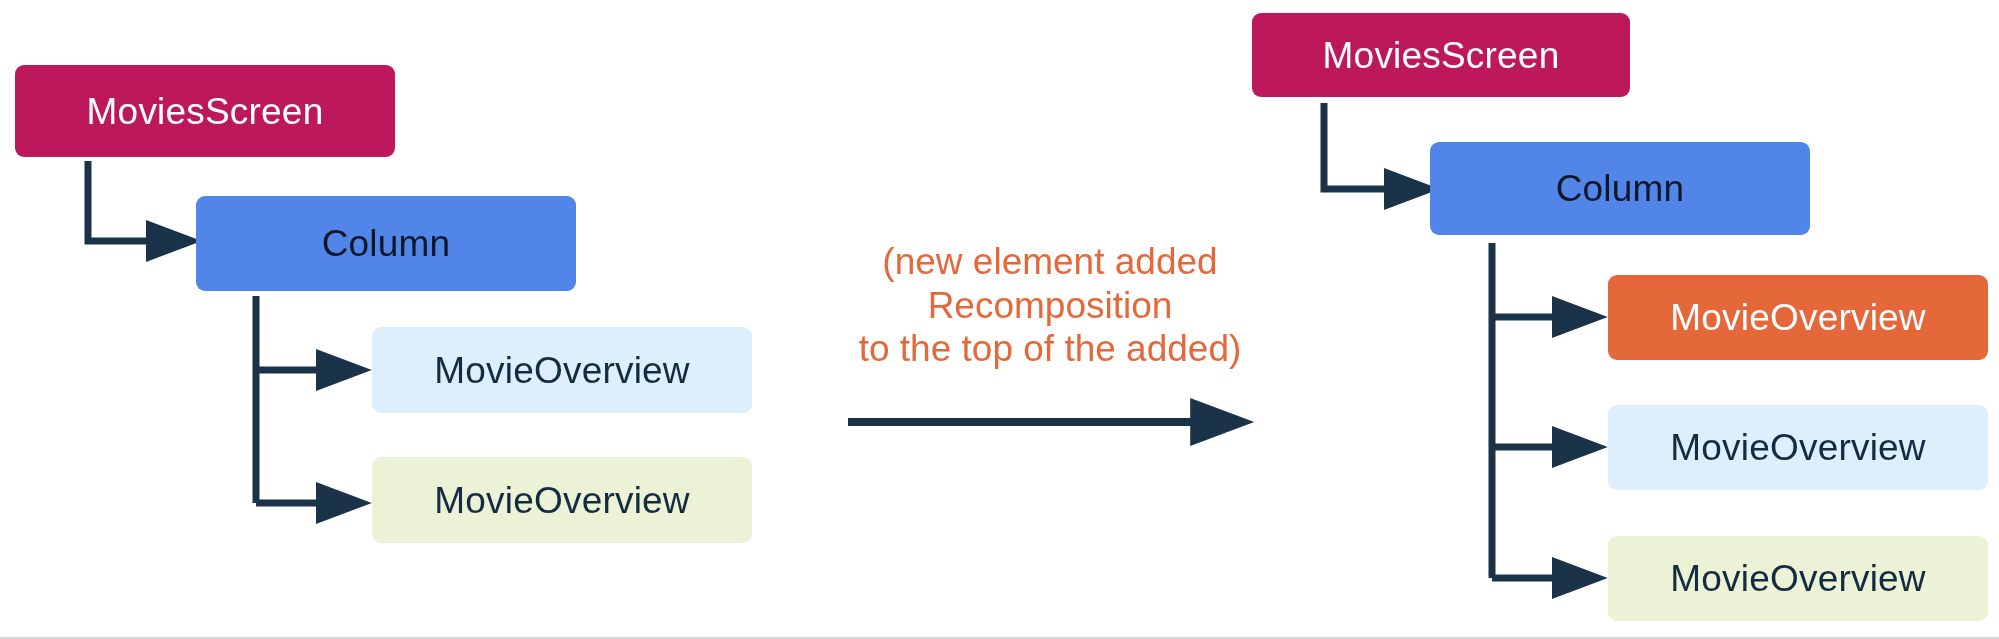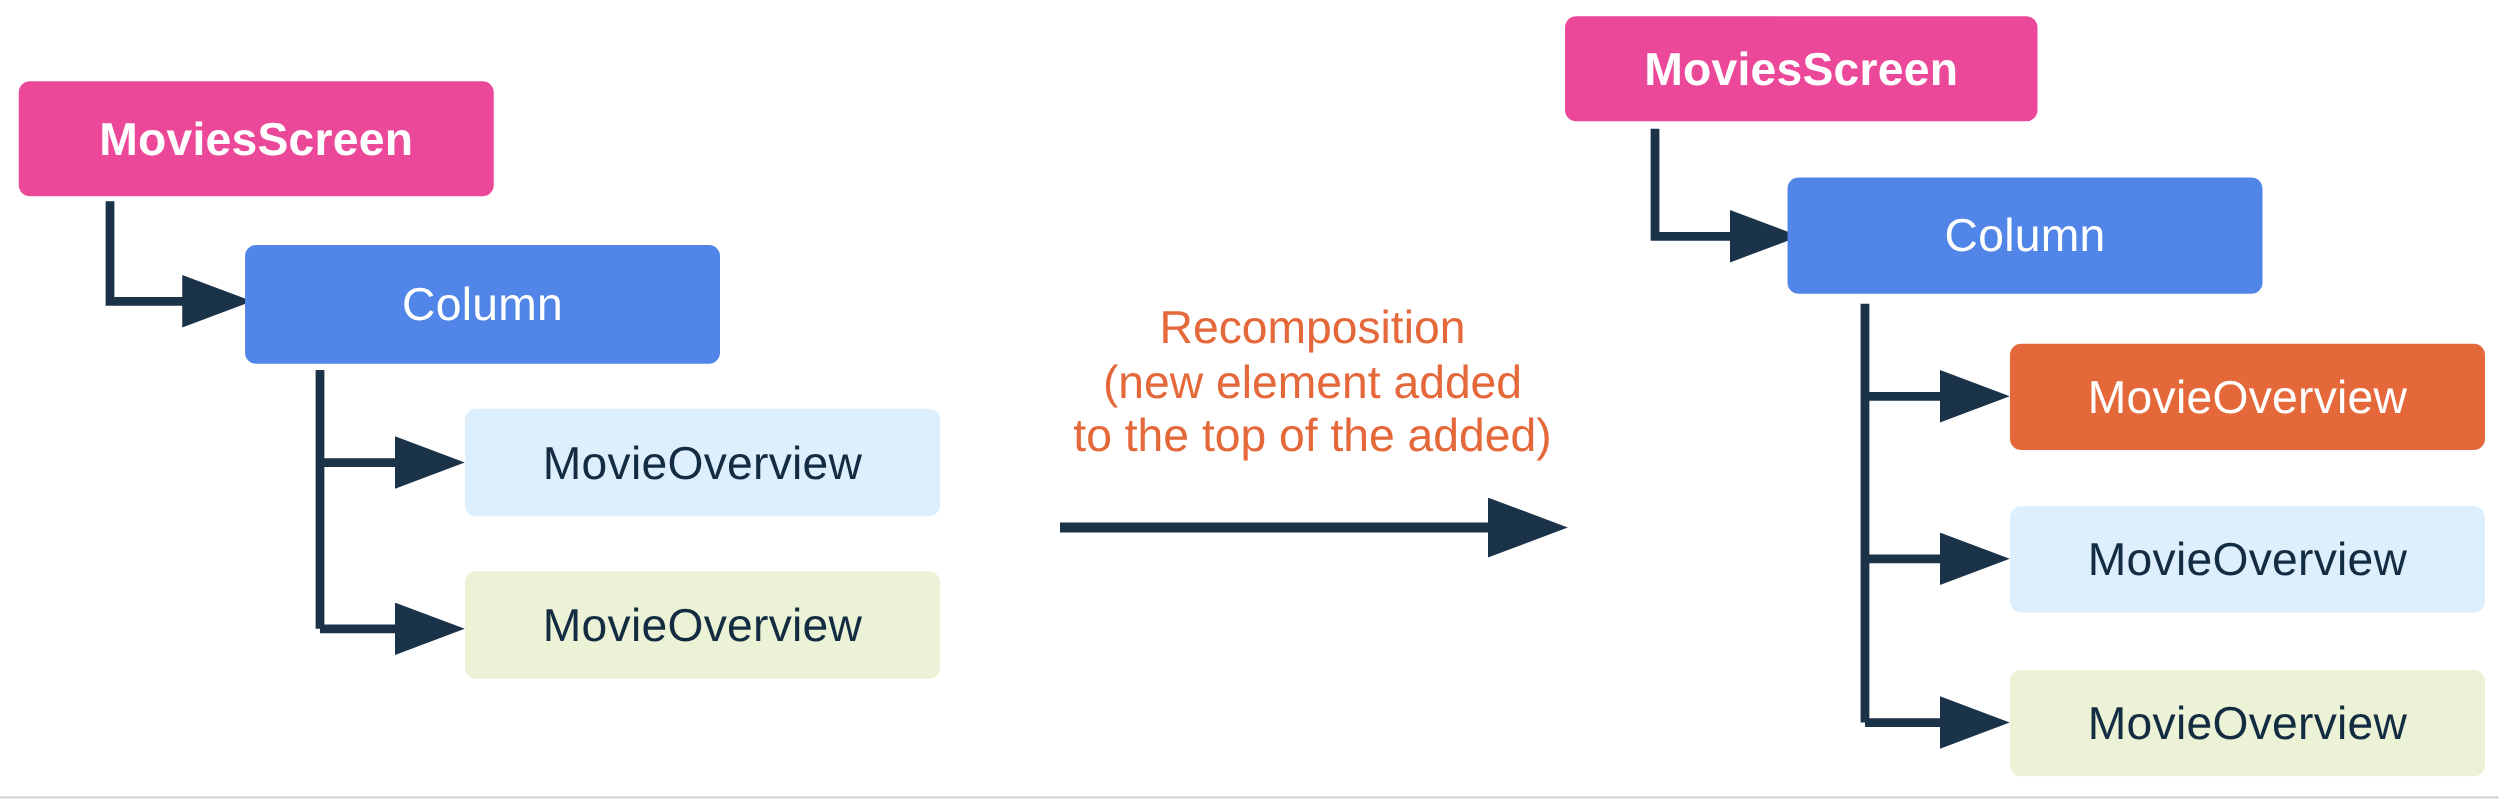--- a/index.html
+++ b/index.html
@@ -27,22 +27,22 @@
     display: flex;
     align-items: center;
     justify-content: center;
     border-radius: 9px;
     box-sizing: border-box;
     font-size: 37px;
     line-height: 1;
     letter-spacing: 0.2px;
     white-space: nowrap;
   }
-  .node.green  { background: #ec4899; color: #ffffff; font-weight: bold; }
-  .node.blue   { background: #5185e8; color: #ffffff; }
+  .node.green  { background: #be185d; color: #ffffff; }
+  .node.blue   { background: #5185e8; color: #0f172a; }
   .node.orange { background: #e4683a; color: #ffffff; }
   .node.ltblue { background: #ddeefc; color: #132c41; }
   .node.ltgreen{ background: #ecf2d5; color: #132c41; }
 
   
   #wires {
     position: absolute;
     left: 0;
     top: 0;
     width: 1999px;
@@ -98,22 +98,22 @@
 
   <div class="node green" style="left:15px; top:65px; width:380px; height:92px;">MoviesScreen</div>
 
   <div class="node blue" style="left:196px; top:196px; width:380px; height:95px;">Column</div>
 
   <div class="node ltblue" style="left:372px; top:327px; width:380px; height:86px;">MovieOverview</div>
 
   <div class="node ltgreen" style="left:372px; top:457px; width:380px; height:86px;">MovieOverview</div>
 
   <div id="caption">
+    <span class="cl">(new element added</span>
     <span class="cl">Recomposition</span>
-    <span class="cl">(new element added</span>
     <span class="cl">to the top of the added)</span>
   </div>
 
   <div class="node green" style="left:1252px; top:13px; width:378px; height:84px;">MoviesScreen</div>
 
   <div class="node blue" style="left:1430px; top:142px; width:380px; height:93px;">Column</div>
 
   <div class="node orange" style="left:1608px; top:275px; width:380px; height:85px;">MovieOverview</div>
 
   <div class="node ltblue" style="left:1608px; top:405px; width:380px; height:85px;">MovieOverview</div>

